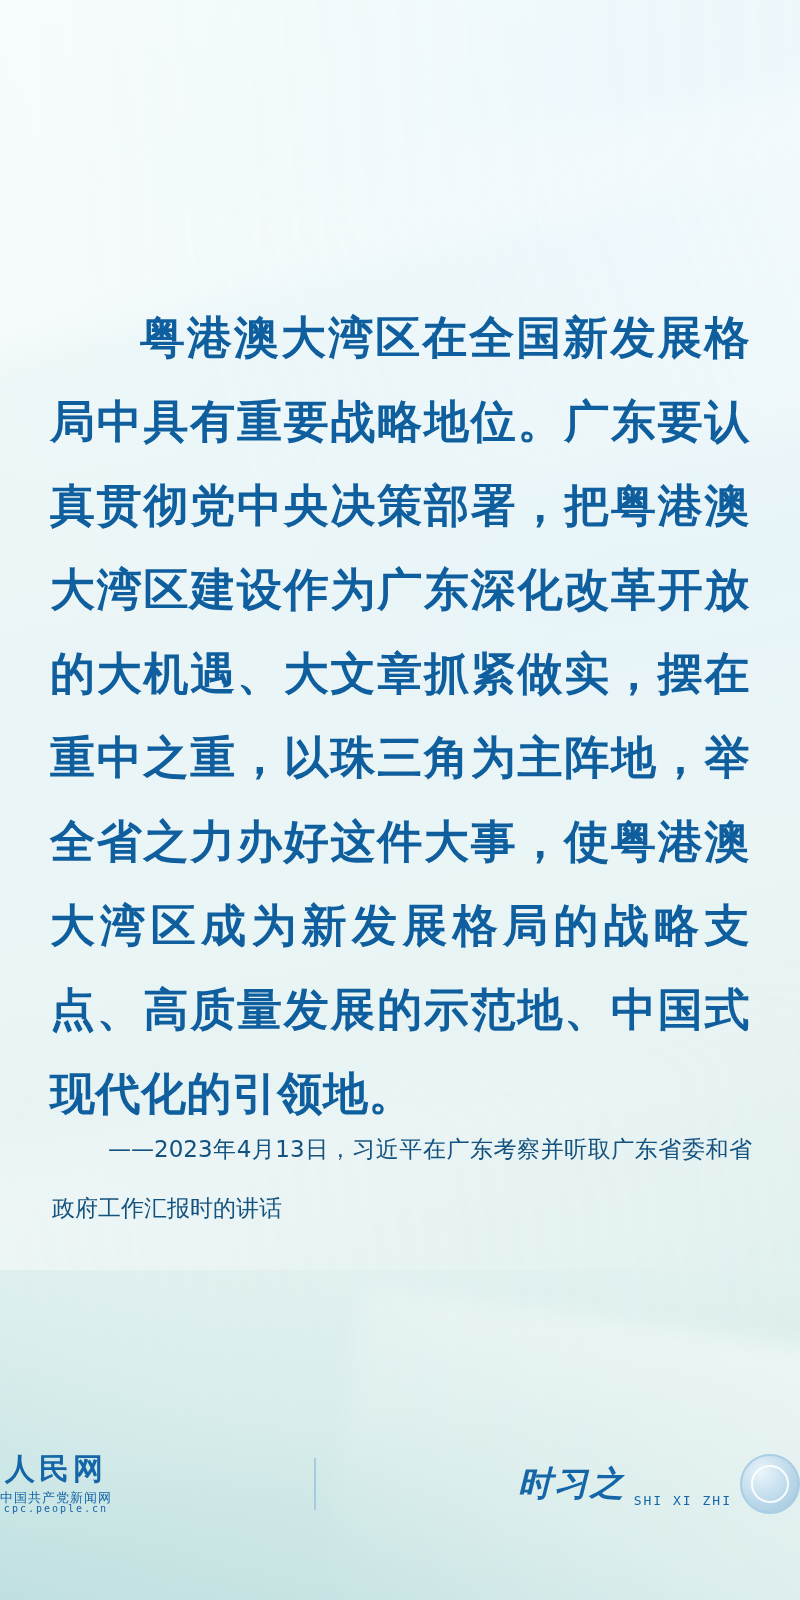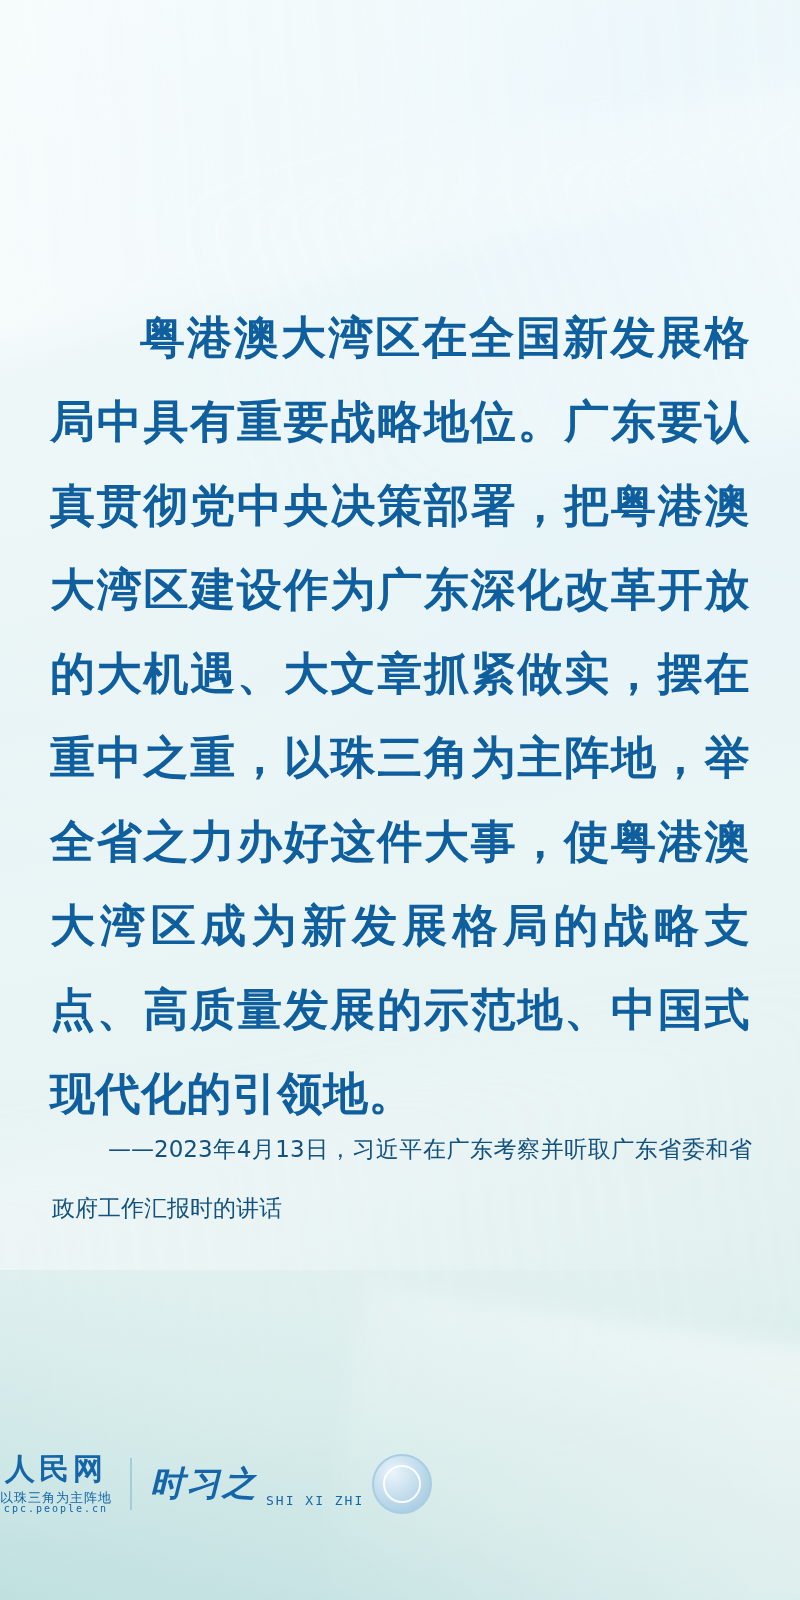--- a/index.html
+++ b/index.html
@@ -96,21 +96,21 @@
     margin: 0;
   }
 
   .footer {
     position: absolute;
     bottom: 86px;
     left: 0;
     width: 100%;
     display: flex;
     align-items: center;
-    justify-content: flex-start;
+    justify-content: space-between;
     gap: 18px;
   }
   .brand {
     display: flex;
     align-items: center;
     gap: 10px;
   }
   .brand-mark {
     display: flex;
     flex-direction: column;
@@ -195,21 +195,21 @@
     <p class="quote-text">粤港澳大湾区在全国新发展格局中具有重要战略地位。广东要认真贯彻党中央决策部署，把粤港澳大湾区建设作为广东深化改革开放的大机遇、大文章抓紧做实，摆在重中之重，以珠三角为主阵地，举全省之力办好这件大事，使粤港澳大湾区成为新发展格局的战略支点、高质量发展的示范地、中国式现代化的引领地。</p>
   </div>
 
   <p class="attribution">——2023年4月13日，习近平在广东考察并听取广东省委和省政府工作汇报时的讲话</p>
 
   <div class="footer">
 
     <div class="brand">
       <div class="brand-mark">
         <span class="brand-cn">人民网</span>
-        <span class="brand-sub">以珠三角为主阵地</span>
+        <span class="brand-sub">中国共产党新闻网</span>
         <span class="brand-url">cpc.people.cn</span>
       </div>
     </div>
 
     <div class="divider"></div>
 
     <div class="program">
       <span class="program-name">时习之</span>
       <span class="program-pinyin">SHI XI ZHI</span>
       <span class="seal">

